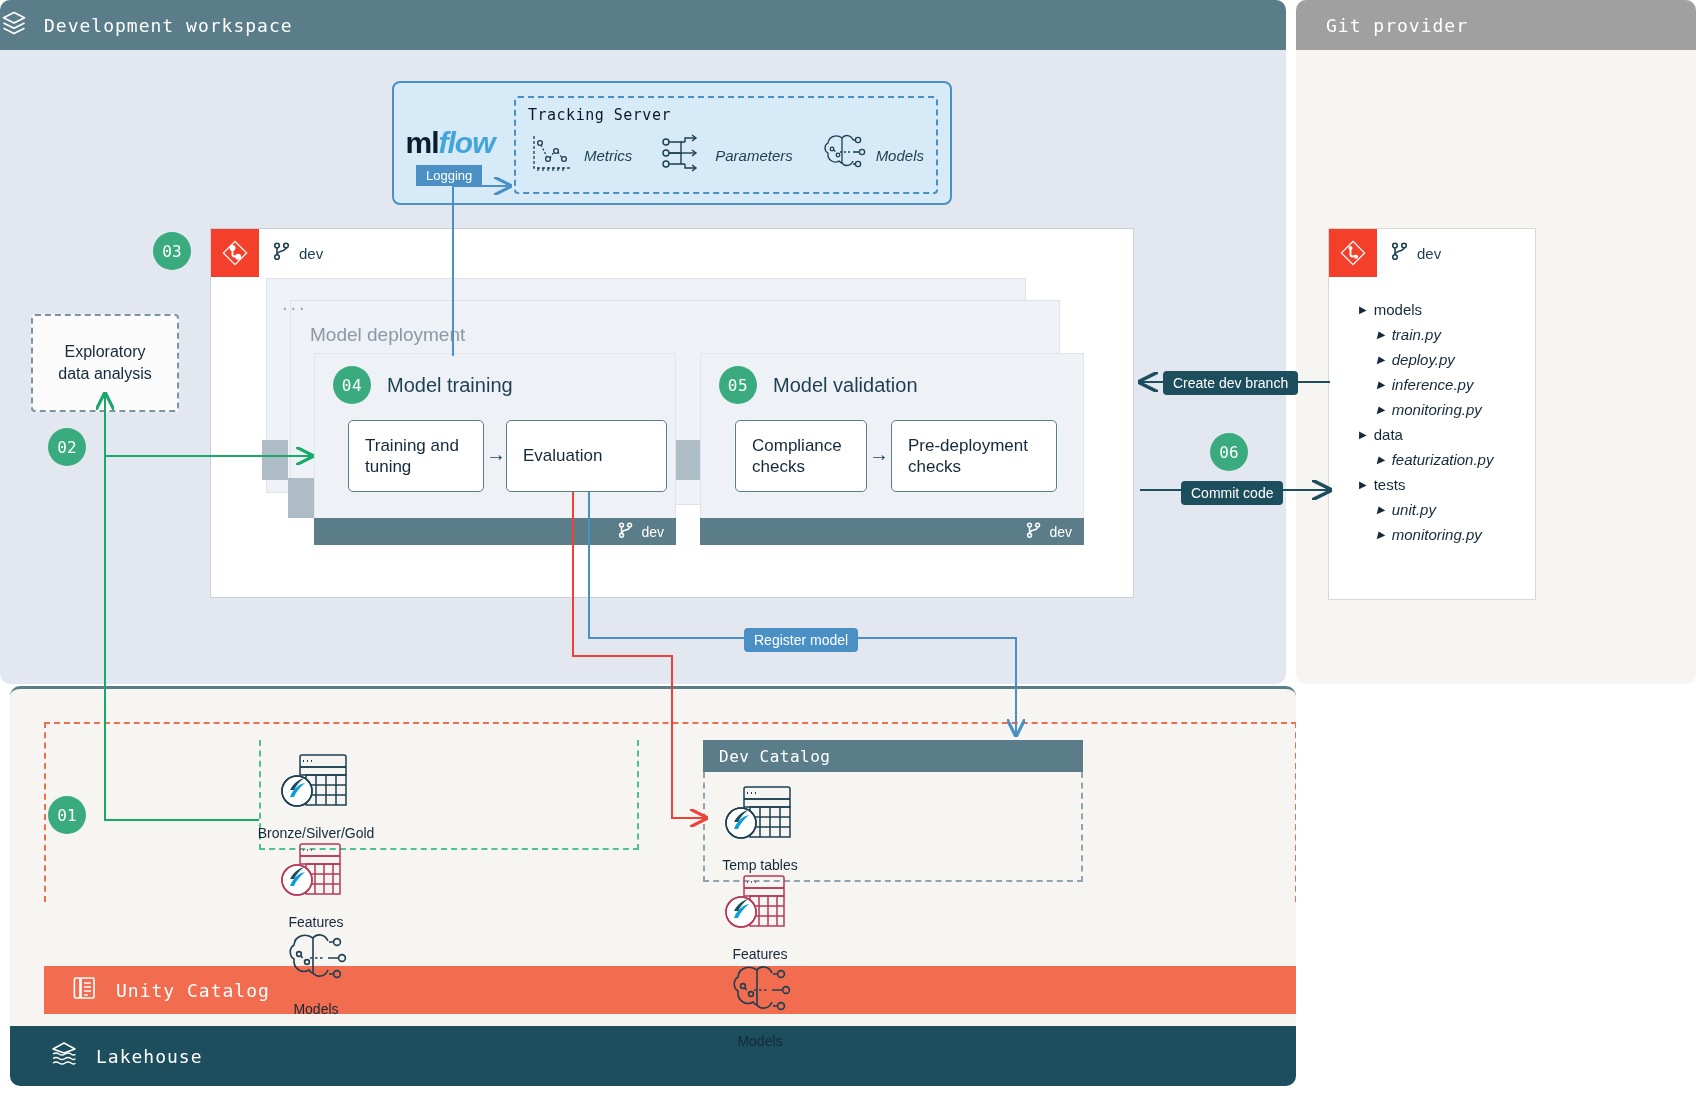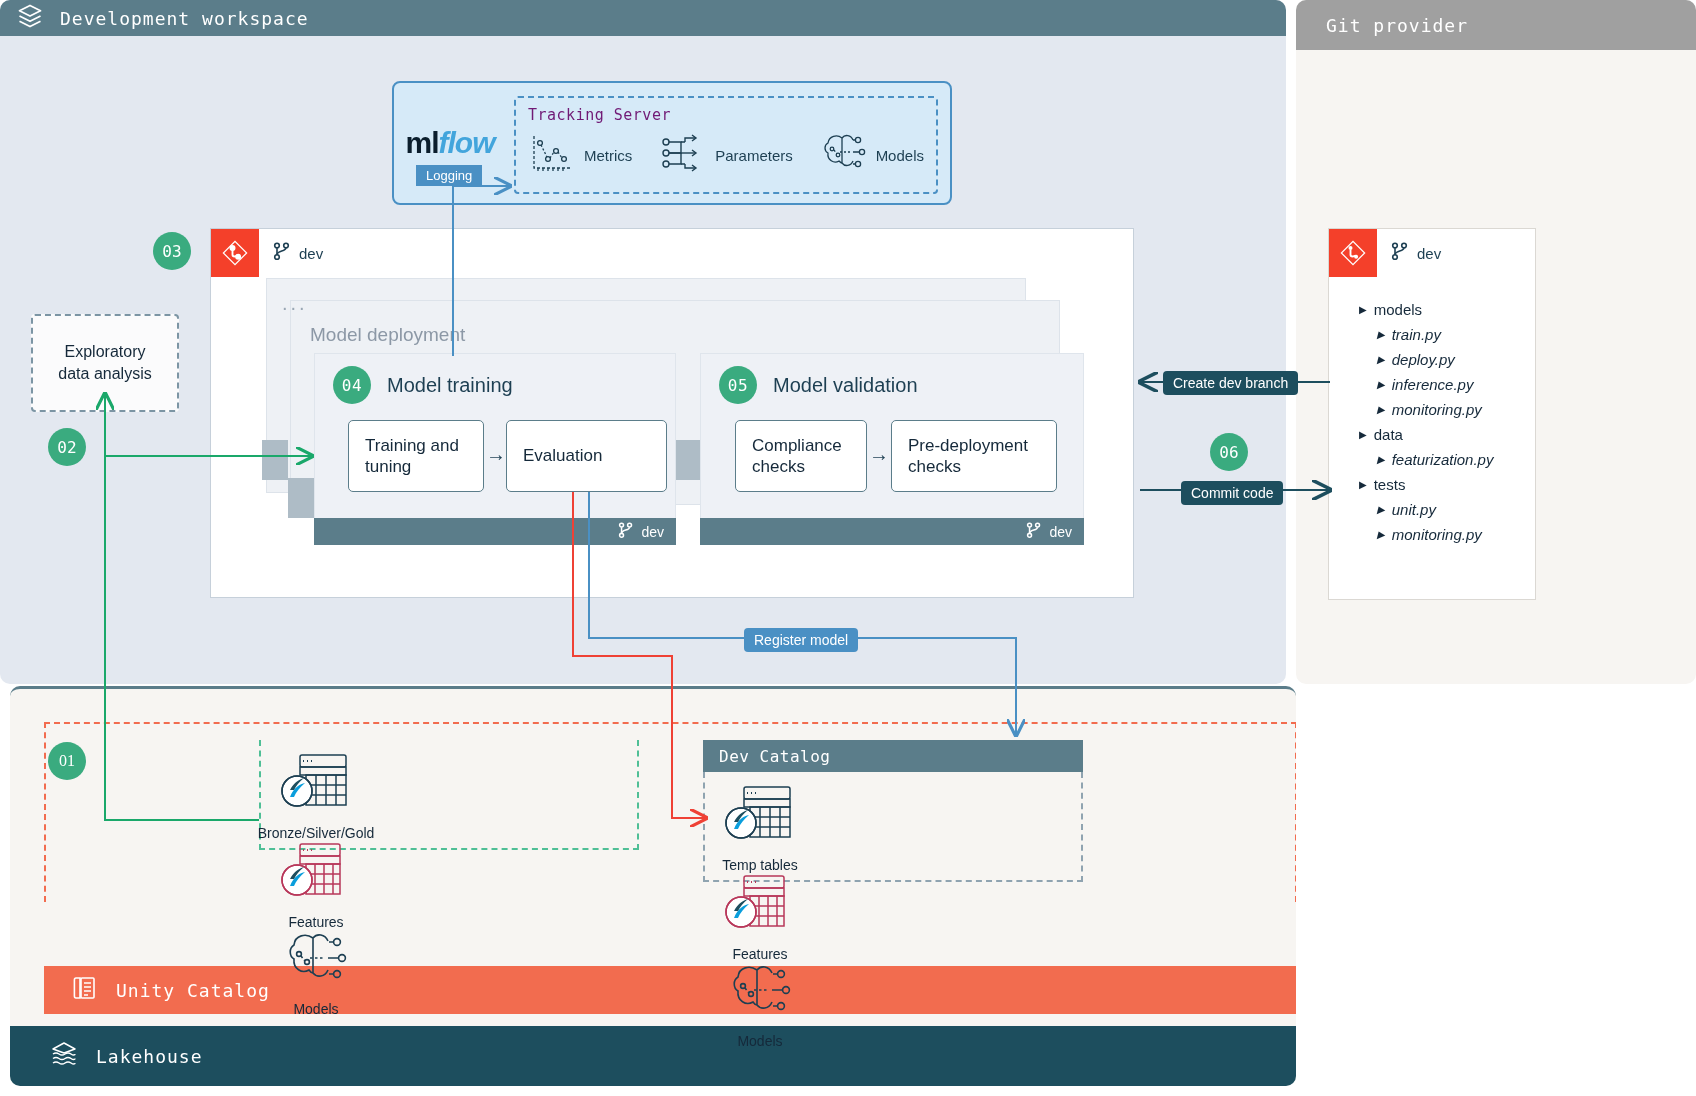--- a/index.html
+++ b/index.html
@@ -7,21 +7,21 @@
   body { font-family:"Liberation Sans", sans-serif; position:relative; overflow:hidden; }
 
   .mono { font-family:"DejaVu Sans Mono", monospace; }
 
   
   #dev-workspace {
     position:absolute; left:0; top:0; width:1286px; height:684px;
     background:#e3e8f0; border-radius:10px; overflow:hidden;
   }
   #dev-workspace-header {
-    height:36px; background:#5b7d8a; display:flex; align-items:center; padding-left:16px; gap:16px;
+    height:50px; background:#5b7d8a; display:flex; align-items:center; padding-left:0; gap:16px;
   }
   .panel-title { color:#ffffff; font-size:18px; letter-spacing:1px; }
 
   #git-provider {
     position:absolute; left:1296px; top:0; width:400px; height:684px;
     background:#f7f5f2; border-radius:10px; overflow:hidden;
   }
   #git-provider-header { height:50px; background:#a0a0a0; display:flex; align-items:center; padding-left:30px; }
 
   #lakehouse-panel {
@@ -47,22 +47,22 @@
     position:absolute; left:392px; top:81px; width:560px; height:124px;
     background:#d6eaf8; border:2px solid #4a90c4; border-radius:8px;
     display:flex; align-items:center;
   }
   #mlflow-logo { width:112px; text-align:center; font-size:30px; font-weight:bold; color:#0b1e2d; letter-spacing:-1px; }
   #mlflow-logo i { color:#43a5dc; font-style:italic; }
   #tracking-server {
     position:absolute; left:120px; top:13px; width:424px; height:98px;
     border:2px dashed #4a90c4; border-radius:4px; padding:8px 12px;
   }
-  #ts-title { font-size:15px; color:#701a75; letter-spacing:0.5px; margin-bottom:4px; }
-  #ts-items { display:flex; align-items:center; gap:6px; margin-top:6px; }
+  #ts-title { font-size:15px; color:#0f172a; letter-spacing:0.5px; margin-bottom:4px; }
+  #ts-items { display:flex; align-items:center; gap:6px; margin-top:6px;font-style:italic; }
   .ts-item { display:flex; align-items:center; gap:10px; }
   .ts-label { font-size:15px; color:#1d3f52; }
   .spacer { width:26px; }
   #logging-chip {
     position:absolute; left:22px; top:82px; background:#4a90c4; color:#fff;
     font-size:13px; padding:3px 10px; border-radius:0;
   }
 
   
   #repo-card {
@@ -115,21 +115,21 @@
   
   #eda-box {
     position:absolute; left:31px; top:314px; width:148px; height:98px;
     background:#fbfbfc; border:2px dashed #7c95a4; border-radius:4px;
     display:flex; align-items:center; justify-content:center; text-align:center;
     font-size:16px; color:#15293a; line-height:1.35;
   }
 
   .num-badge { position:absolute; width:38px; height:38px; border-radius:50%; background:#3aab7f;
                color:#fff; display:flex; align-items:center; justify-content:center; font-size:16px; }
-  #badge-01 { left:48px; top:742px;font-family:Liberation Serif, serif; }
+  #badge-01 { left:48px; top:796px; }
   #badge-02 { left:48px; top:428px; }
   #badge-03 { left:153px; top:232px; }
   #badge-06 { left:1210px; top:433px; }
 
   
   .catalog { position:absolute; }
   .catalog-header { height:32px; display:flex; align-items:center; padding-left:16px; color:#fff; font-size:16px; letter-spacing:0.5px; }
   .catalog-body { border:2px dashed; border-top:none; height:110px; display:flex; align-items:flex-start; justify-content:space-around; padding-top:12px;flex-direction:column; }
   #prod-catalog { left:259px; top:740px; width:380px; }
   #prod-catalog .catalog-header { background:#4fbf96; }

